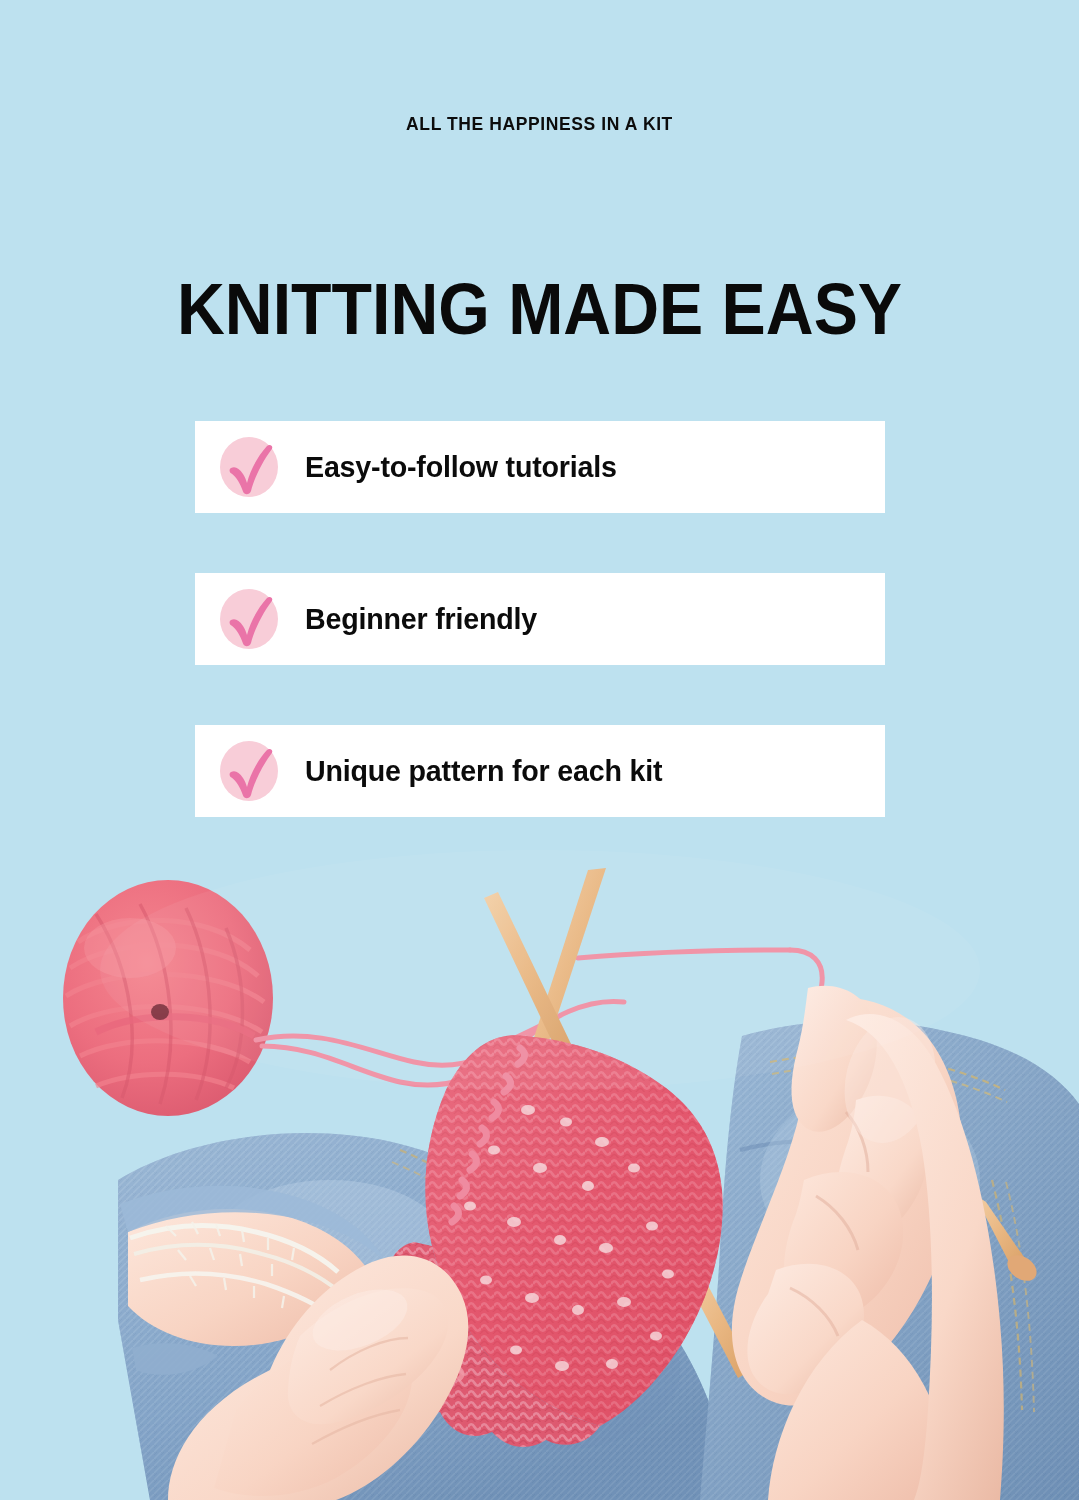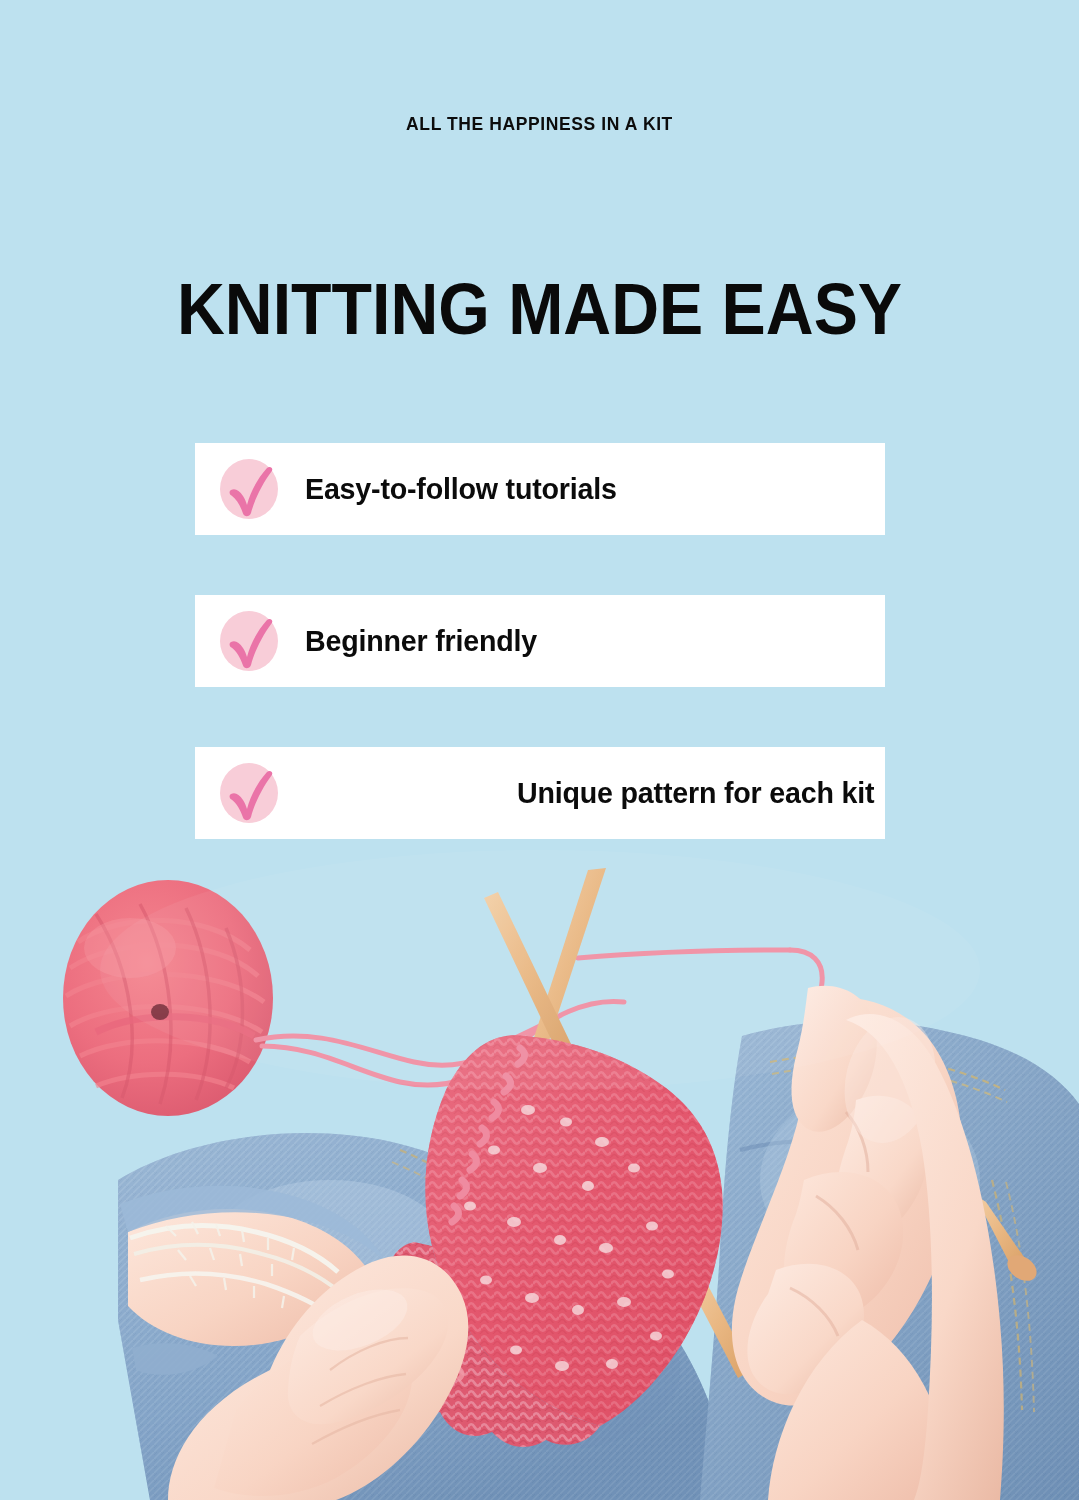--- a/index.html
+++ b/index.html
@@ -64,34 +64,34 @@
     font-weight: bold;
     letter-spacing: 0px;
     color: #0a0a0a;
     transform: scaleX(0.92);
     white-space: nowrap;
   }
 
   
   .features {
     position: absolute;
-    top: 443px;
+    top: 421px;
     left: 195px;
     width: 690px;
   }
   .feature-card {
     position: relative;
     height: 92px;
     background: #ffffff;
     margin-bottom: 60px;
     display: flex;
     align-items: center;
     padding-left: 24px;
   }
-  .feature-card:last-child { margin-bottom: 0; justify-content: space-between; }
+  .feature-card:last-child { margin-bottom: 0; }
 
   .check-badge {
     position: relative;
     width: 62px;
     height: 64px;
     flex: 0 0 auto;
     margin-right: 24px;
   }
   .check-circle {
     position: absolute;

